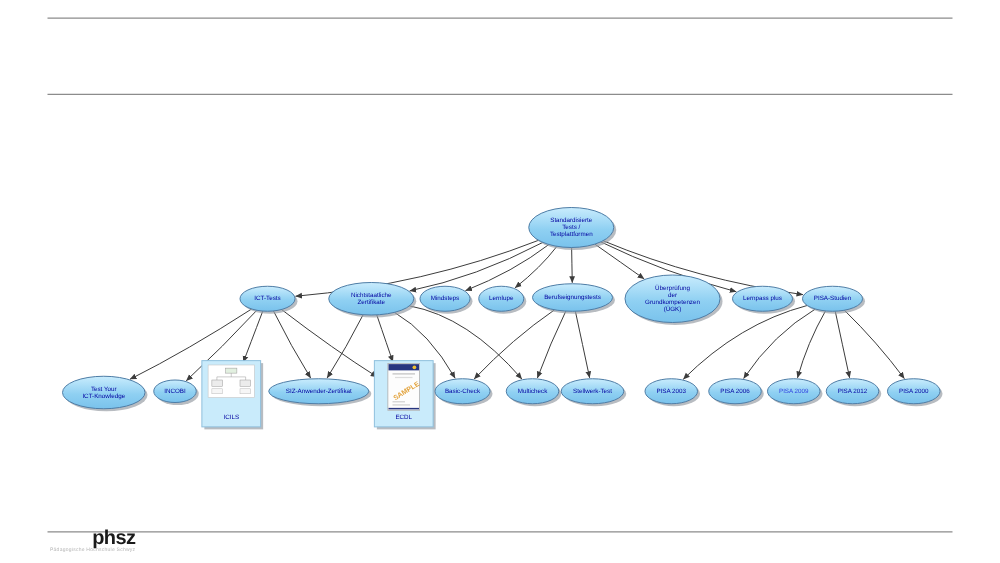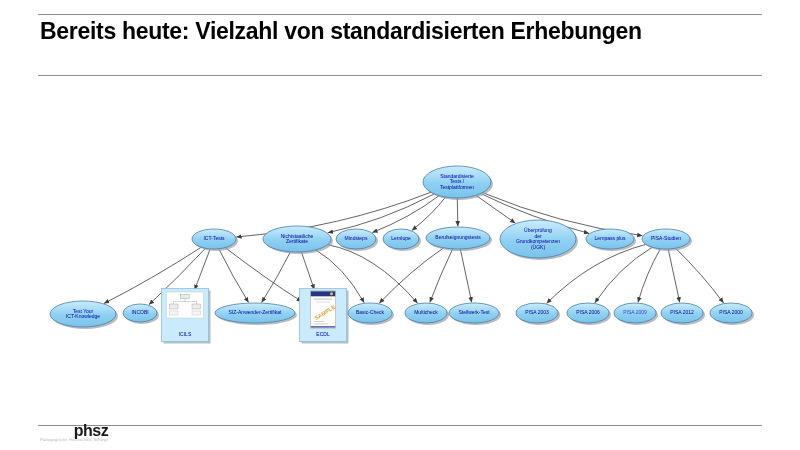--- a/index.html
+++ b/index.html
@@ -16,21 +16,20 @@
   #diagram-svg{position:absolute;left:0;top:0;}
   .footer{position:absolute;left:40px;top:424px;}
   .phsz{font-size:16px;font-weight:bold;color:#1a1a1a;letter-spacing:-0.5px;display:block;line-height:14px;text-align:right;}
   .footer-sub{display:block;font-size:4px;color:#b5b5b5;letter-spacing:0.2px;line-height:4px;}
 </style>
 </head>
 <body>
 
 <div class="slide">
   <div class="rule rule-top"></div>
-  <h1 class="title">Bereits heute: Vielzahl von standardisierten Erhebungen</h1>
   <div class="rule rule-mid"></div>
 
   <svg id="diagram-svg" width="800" height="450" viewBox="0 0 800 450" xmlns="http://www.w3.org/2000/svg">
       <defs>
     <linearGradient id="nodeGrad" x1="0" y1="0" x2="0" y2="1">
       <stop offset="0" stop-color="#c9ecfd"></stop>
       <stop offset="0.55" stop-color="#8fd0f2"></stop>
       <stop offset="1" stop-color="#79c2ec"></stop>
     </linearGradient>
     <marker id="arrow" viewBox="0 0 6 6" refX="5.2" refY="3" markerWidth="6" markerHeight="6" markerUnits="userSpaceOnUse" orient="auto">

